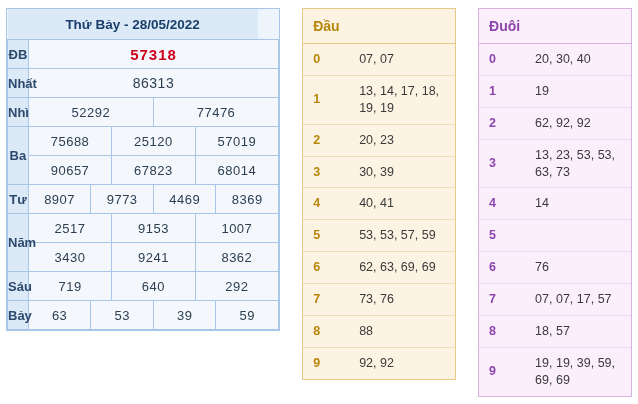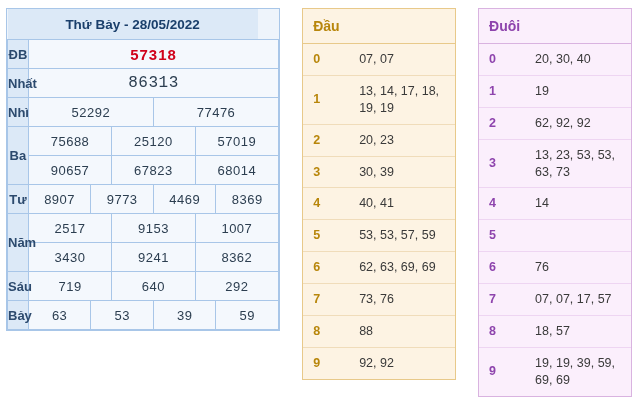--- a/index.html
+++ b/index.html
@@ -68,22 +68,21 @@
     background: #f4f8fd;
     letter-spacing: 0.5px;
   }
   table.result td.db {
     color: #d0021b;
     font-weight: bold;
     font-size: 15px;
     letter-spacing: 1px;
   }
   table.result td.nhat {
-    font-size: 16px;
-    font-family: Liberation Mono, monospace;
+    font-size: 14px;
   }
 
   
   .side-panel {
     width: 160px;
     box-sizing: border-box;
     border: 1px solid #e8c98a;
     background: #fdf3e3;
   }
   .side-panel.duoi {

